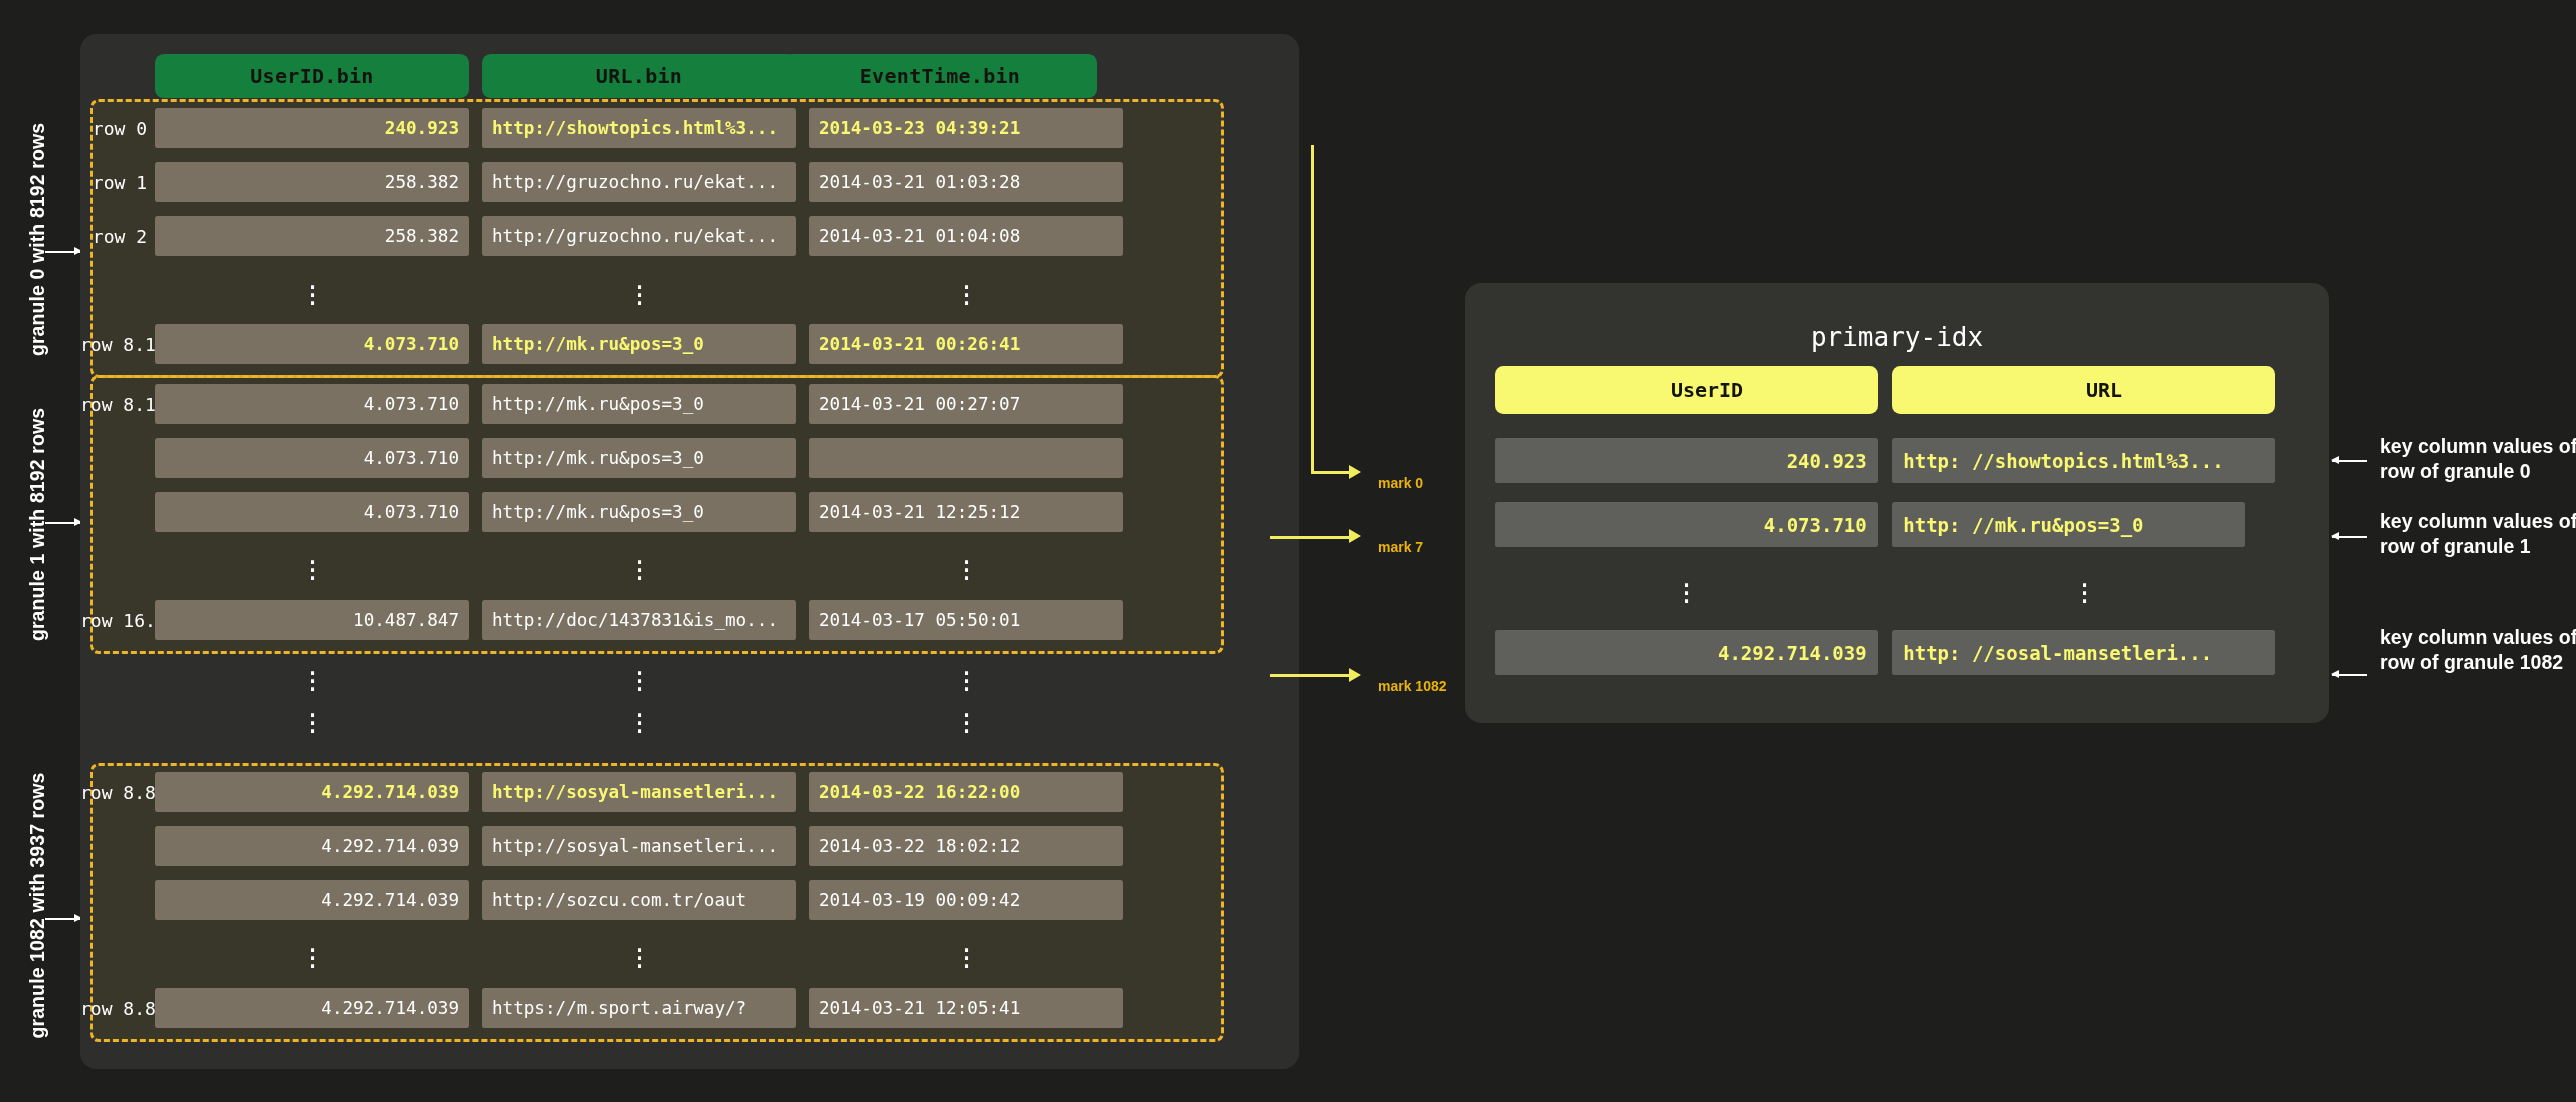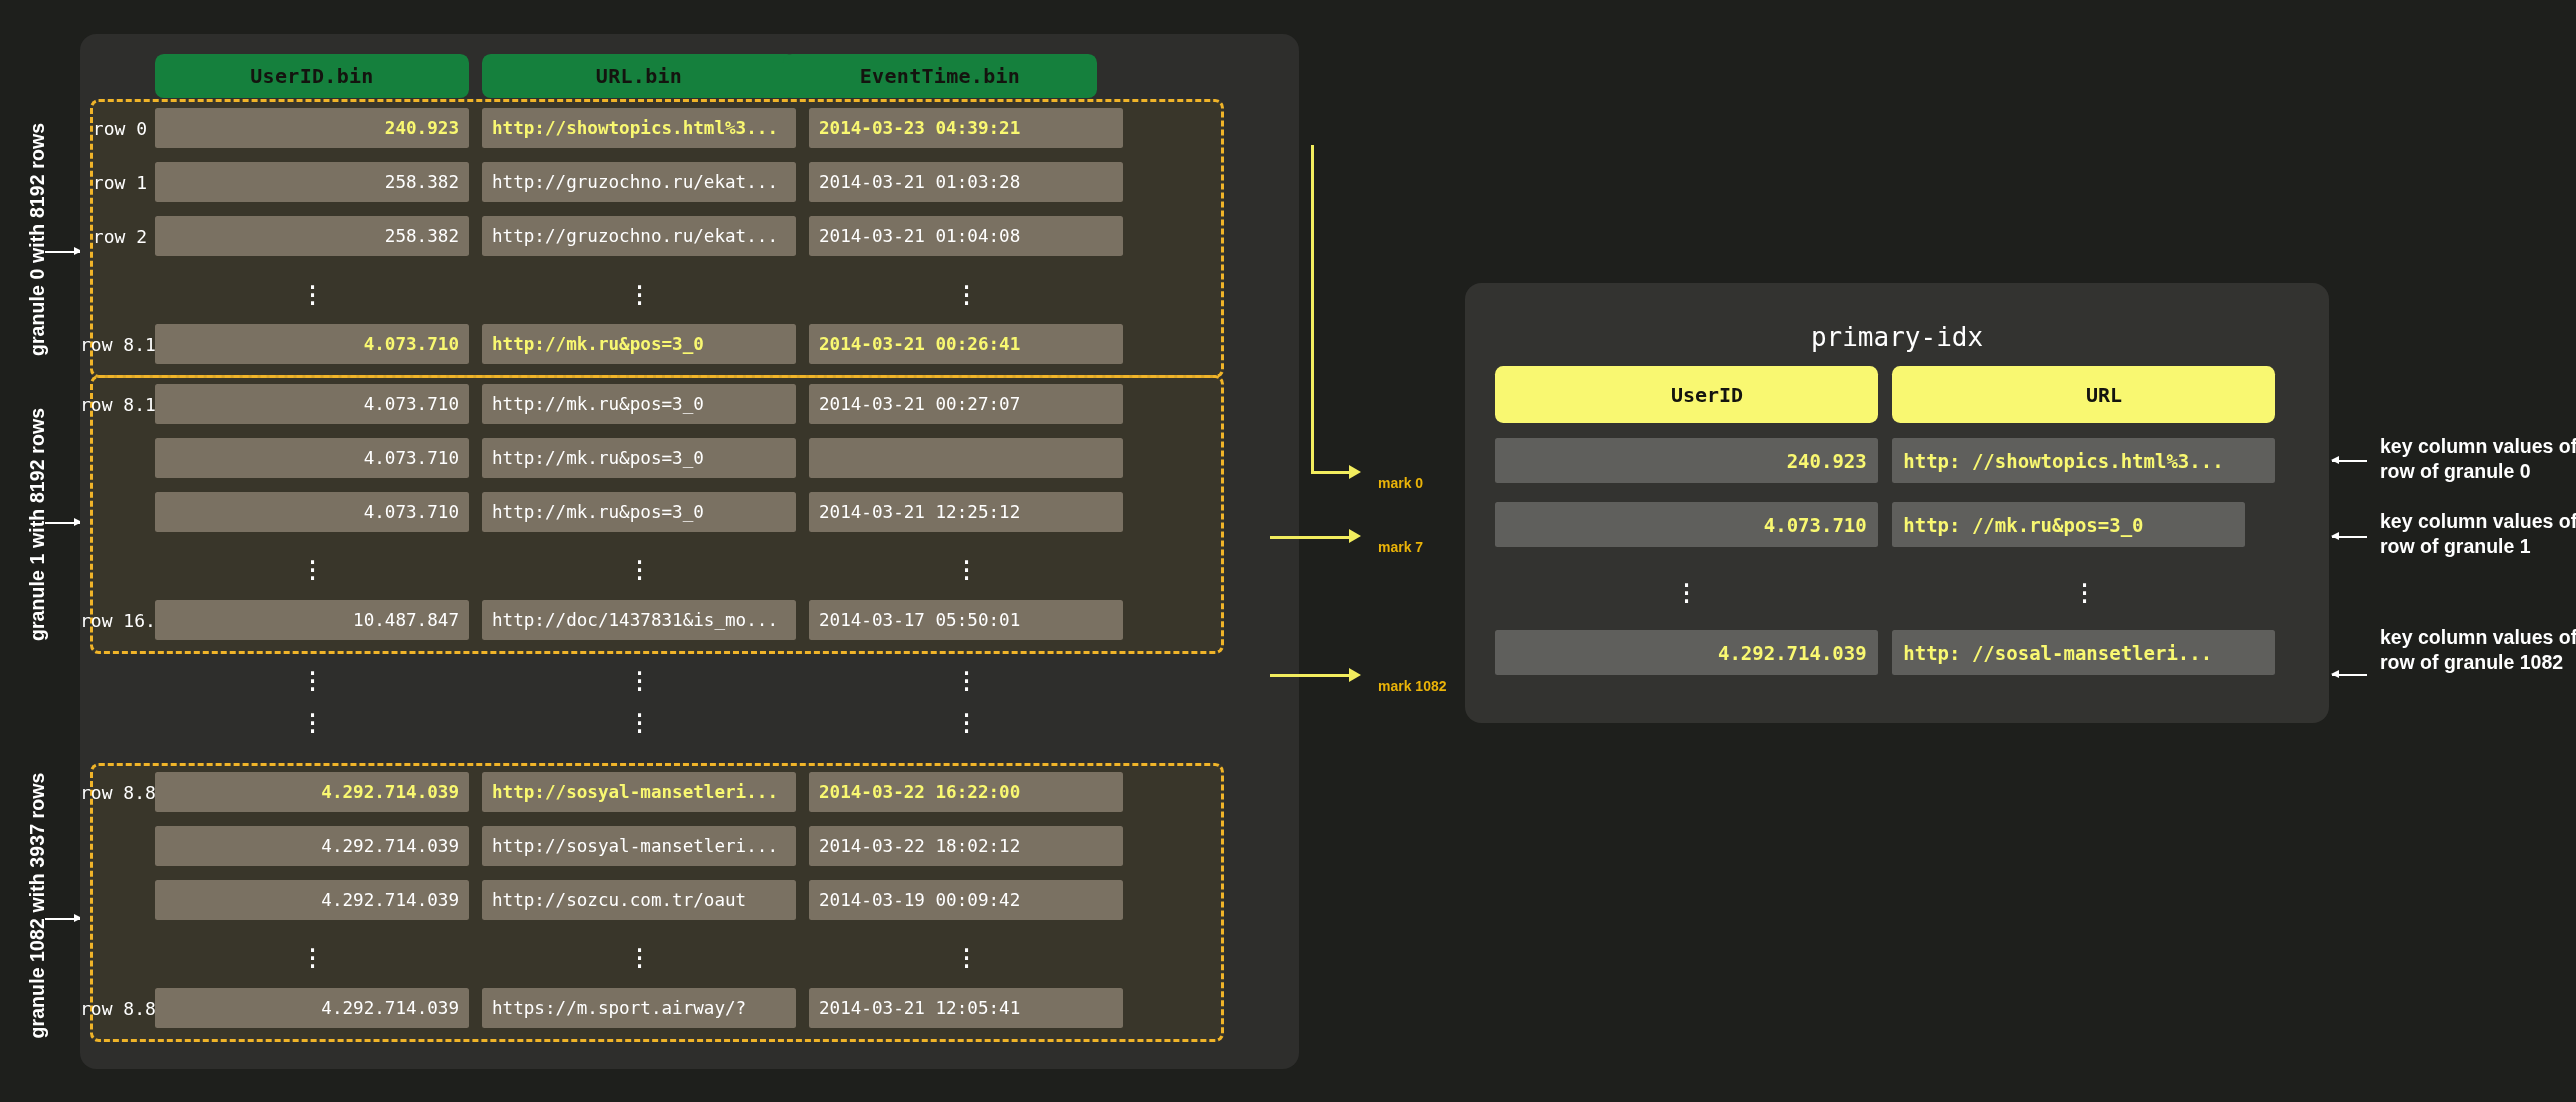--- a/index.html
+++ b/index.html
@@ -156,21 +156,21 @@
   #idx-title {
     position: absolute;
     top: 39px; left: 0; width: 100%;
     text-align: center;
     color: #ffffff;
     font-family: "DejaVu Sans Mono", monospace;
     font-size: 26px;
   }
   .idx-header {
     position: absolute;
-    height: 57px;
+    height: 48px;
     background: #f9f871;
     border-radius: 8.2px;
     color: #14140f;
     font-family: "DejaVu Sans Mono", monospace;
     font-size: 20px;
     font-weight: bold;
     display: flex;
     align-items: center;
     justify-content: center;
     padding-left: 41px;

